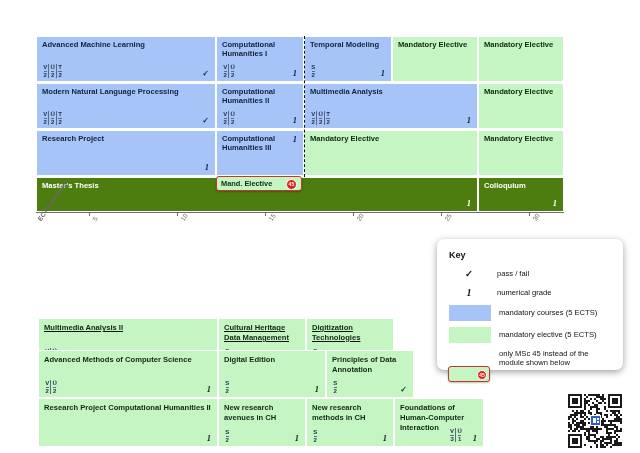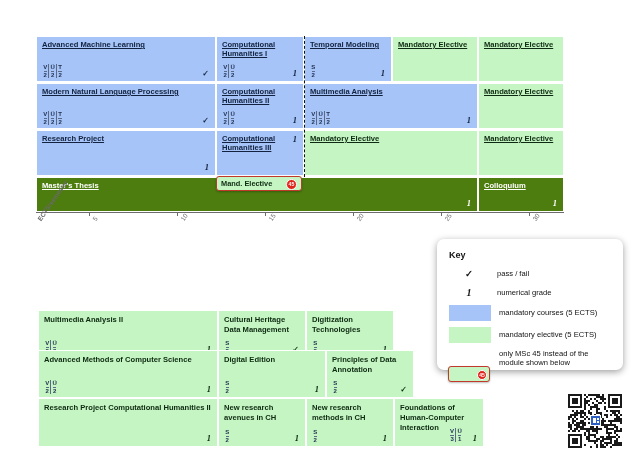--- a/index.html
+++ b/index.html
@@ -24,21 +24,20 @@
 
   .cell {
     position:relative;
     height:100%;
     border:1px solid #ffffff;
     padding:3px 0 2px 5px;
     overflow:visible;
     font-size:7.6px;
     font-weight:bold;
     line-height:1.25;
-    text-decoration:underline;
   }
   .cell.blue   { background:#a6c4f8; color:#13233f; }
   .cell.green  { background:#c4f5c2; color:#0f2a12; }
   .cell.purple { background:#4d7c0f; color:#ffffff; }
   .cell .title { display:block; max-width:100%; }
 
   
   .sws {
     position:absolute; left:5px; bottom:3px;
     display:flex; align-items:flex-start;
@@ -90,21 +89,21 @@
   #axis .tick { position:absolute; top:0; width:1px; height:4px; background:#6b6b6b; }
   #axis .tlabel { position:absolute; top:6px; font-size:6.5px; color:#6b6b6b;
                   transform:rotate(-55deg); transform-origin:left top; white-space:nowrap; }
   #axis-caption { position:absolute; left:36px; top:218px; font-size:6.5px; color:#6b6b6b;
                   font-weight:bold; transform:rotate(-55deg); transform-origin:left top;
                   white-space:nowrap; }
 
   
   #bottom-table { position:absolute; left:38px; top:302px; width:450px; height:145px; }
   .brow { position:absolute; left:0; width:100%; display:flex; }
-  .brow0 { top:8px;  height:48px; }
+  .brow0 { top:16px;  height:48px;text-decoration:underline; }
   .brow1 { top:48px; height:48px; }
   .brow2 { top:96px; height:49px; }
   .bcell {
     position:relative; height:100%;
     background:#c4f5c2; color:#0f2a12;
     border:1px solid #ffffff;
     padding:4px 5px 2px 5px;
     font-size:7.6px; font-weight:bold; line-height:1.3;
   }
 

